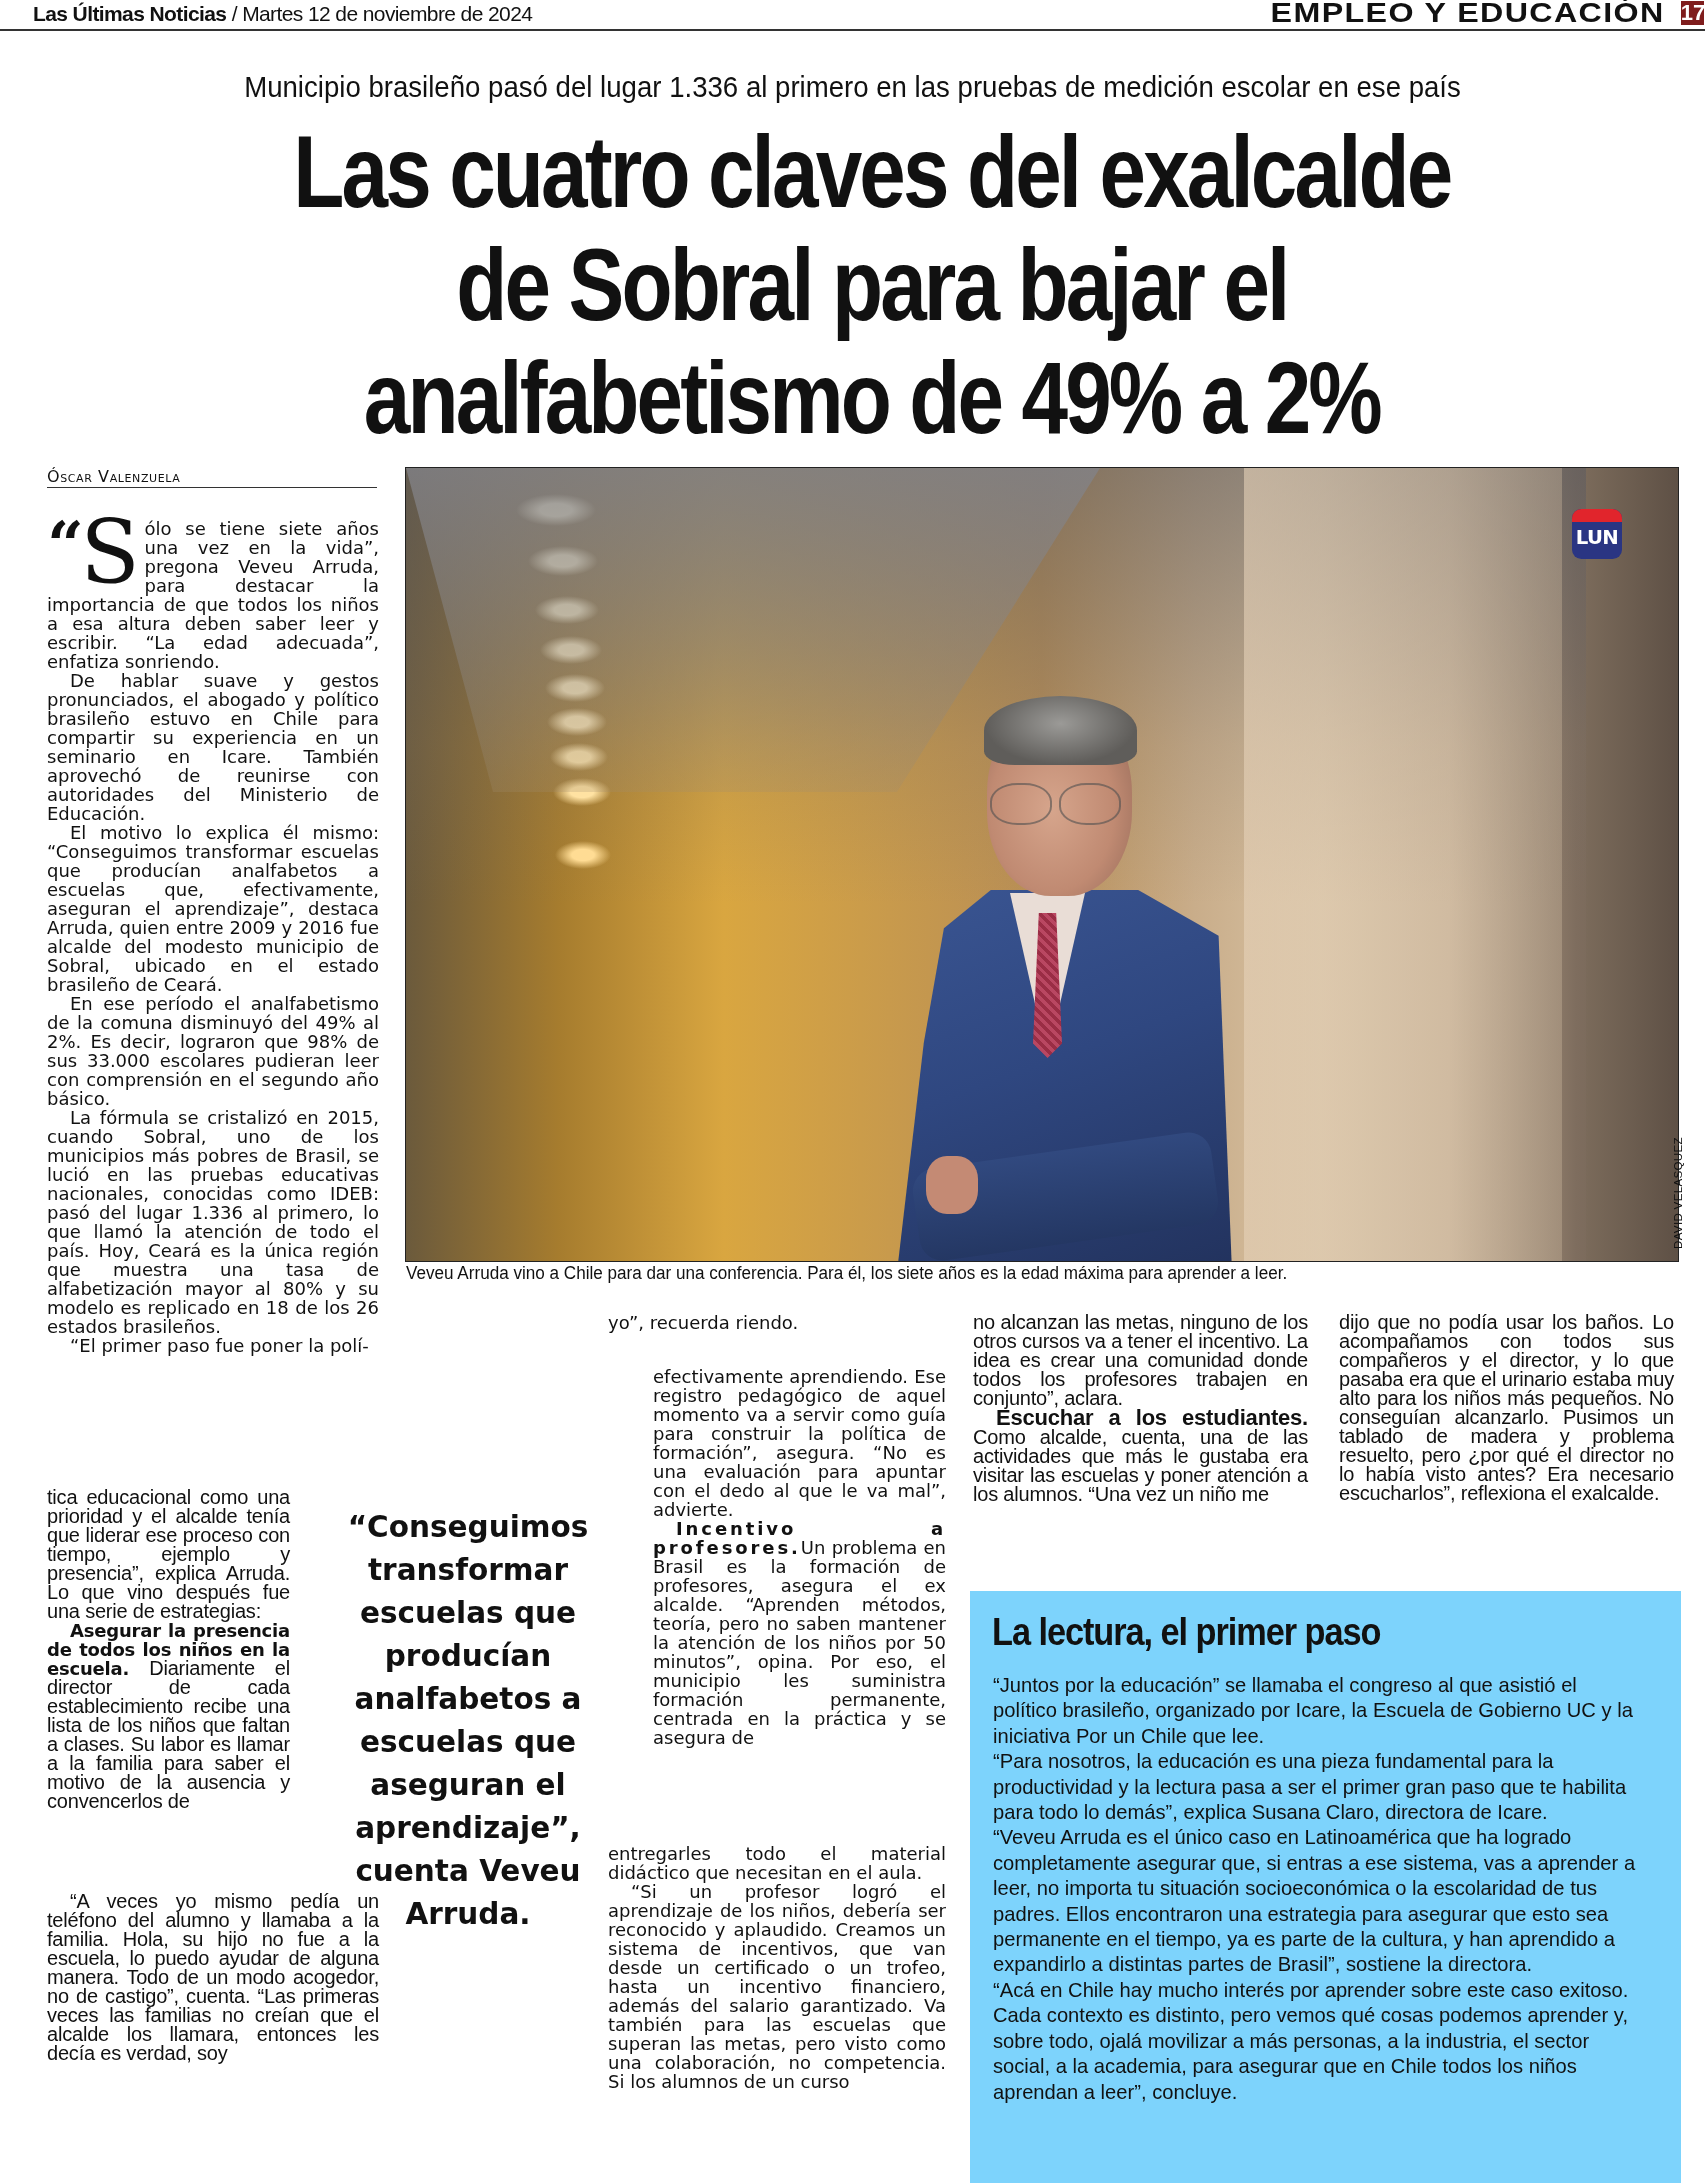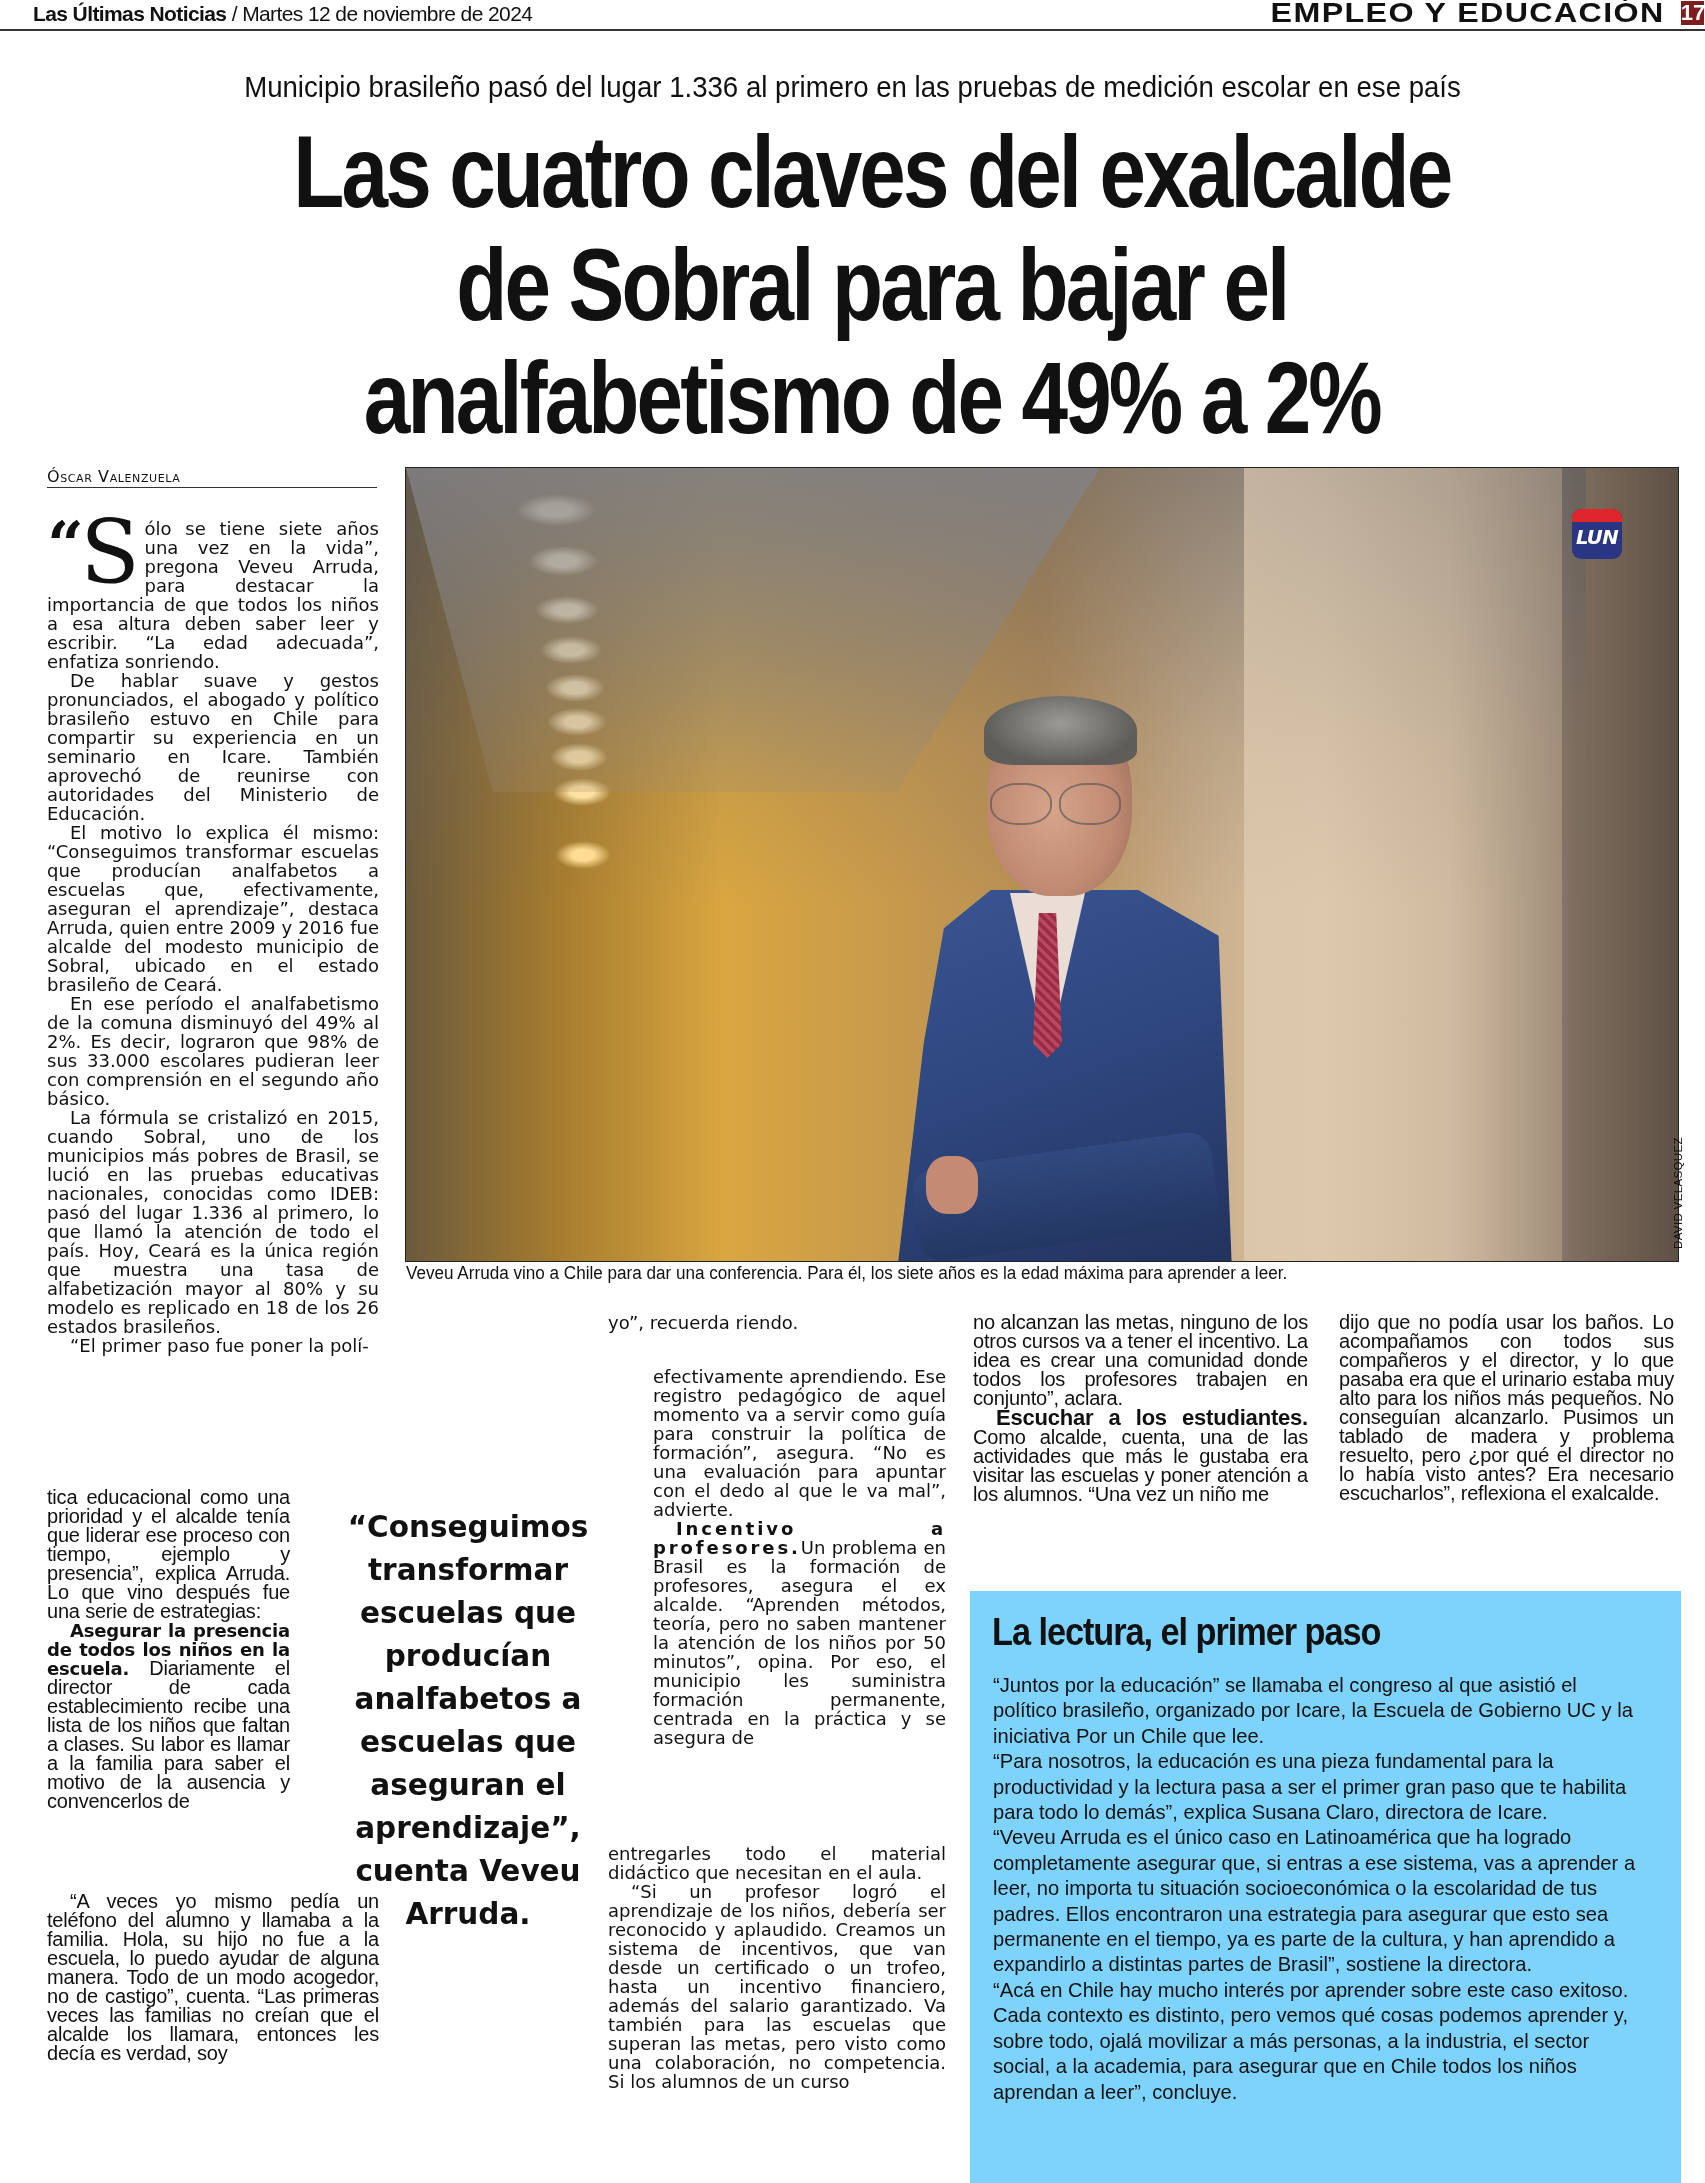--- a/index.html
+++ b/index.html
@@ -48,21 +48,21 @@
   .photo .hair { left: 578px; top: 228px; width: 153px; height: 69px; border-radius: 50% 50% 20% 20%; background: radial-gradient(ellipse at 50% 40%, #9b9a97 0%, #5f5d5a 70%); }
   .photo .glasses { left: 584px; top: 315px; width: 139px; height: 40px; border: 0; }
   .photo .glasses span { position: absolute; top: 0; width: 58px; height: 38px; border: 2.9px solid rgba(80,80,80,0.6); border-radius: 44%; }
   .photo .suit { left: 491px; top: 422px; width: 335px; height: 382px; background: linear-gradient(160deg, #3a5592 0%, #2f4780 45%, #22325d 100%); clip-path: polygon(28% 0, 72% 0, 96% 12%, 100% 100%, 0 100%, 8% 40%, 14% 10%); }
   .photo .shirt { left: 604px; top: 425px; width: 75px; height: 133px; background: #e9ddd6; clip-path: polygon(0 0, 100% 0, 60% 100%, 40% 100%); }
   .photo .tie { left: 627px; top: 445px; width: 29px; height: 145px; background: repeating-linear-gradient(45deg, #9a2d45 0 3.5px, #b94762 3.5px 7px); clip-path: polygon(20% 0, 80% 0, 100% 90%, 50% 100%, 0 90%); }
   .photo .arms { left: 509px; top: 682px; width: 301px; height: 93px; background: linear-gradient(180deg, #31497f, #243763); border-radius: 23px; transform: rotate(-8deg); }
   .photo .hand { left: 520px; top: 688px; width: 52px; height: 58px; background: #c48a74; border-radius: 40%; }
   .lun { left: 1572px; top: 509px; width: 50px; height: 50px; border-radius: 9.3px; overflow: hidden; background: #2a3583; }
   .lun .red { left: 0; top: 0; width: 50px; height: 12.7px; background: #e1252c; }
-  .lun .txt { left: 0; top: 14px; width: 50px; text-align: center; color: #fff; font-family: "DejaVu Sans", sans-serif; font-weight: bold; font-size: 19.7px; line-height: 29px; letter-spacing: -0.6px; font-style: italic; }
+  .lun .txt { left: 0; top: 14px; width: 50px; text-align: center; color: #fff; font-family: "DejaVu Sans", sans-serif; font-weight: bold; font-size: 19.7px; line-height: 29px; letter-spacing: -0.6px; }
   .credit { left: 1671px; top: 1249px; transform: rotate(-90deg); transform-origin: left top; font-family: "Liberation Sans", sans-serif; font-size: 11.6px; line-height: 14px; letter-spacing: 0.3px; white-space: nowrap; }
   .caption { left: 406px; top: 1262px; width: 1272px; font-family: "Liberation Sans", sans-serif; font-size: 18px; line-height: 23px; transform: scaleX(0.95); transform-origin: left top; }
   
   .sidebar { left: 970px; top: 1591px; width: 711px; height: 592px; background: #7dd3fc; }
   .sb-title { left: 22px; top: 12.7px; font-family: "Liberation Sans", sans-serif; font-weight: bold; font-size: 39px; line-height: 56px; letter-spacing: -1.2px; transform: scaleX(0.88); transform-origin: left top; }
   .sb-body { left: 23px; top: 81px; width: 676px; font-family: "Liberation Sans", sans-serif; font-size: 21px; line-height: 25.4px; transform: scaleX(0.96); transform-origin: left top; }
   .sb-body p { margin: 0; }
 </style>
 </head>
 <body>

